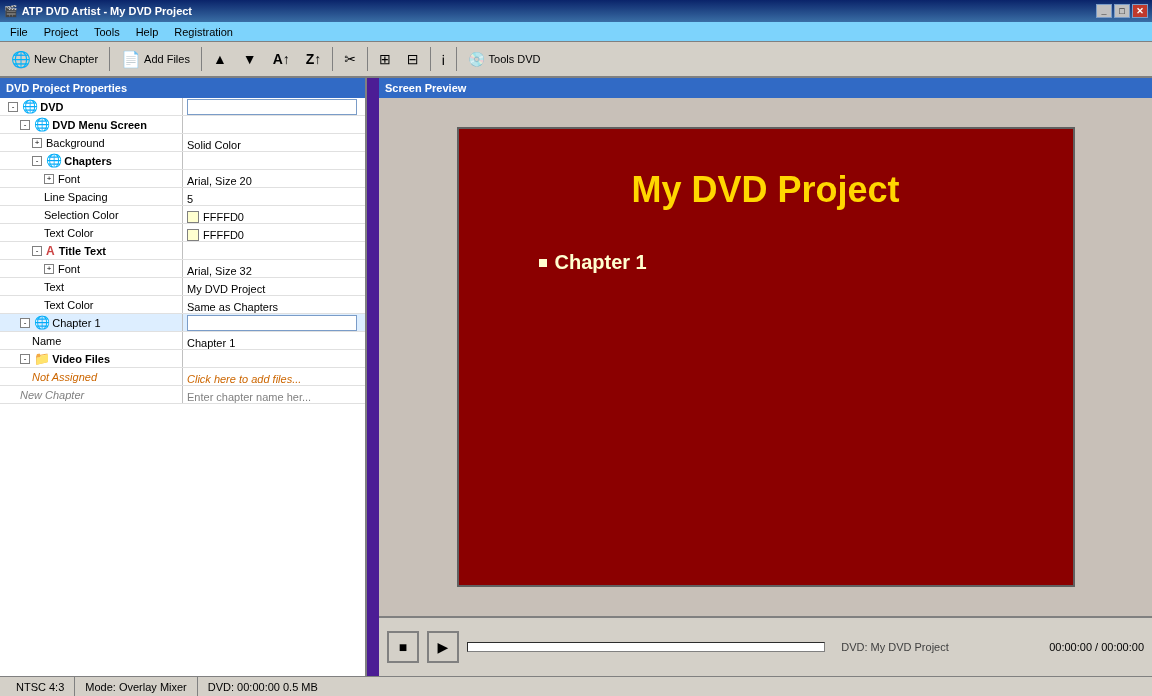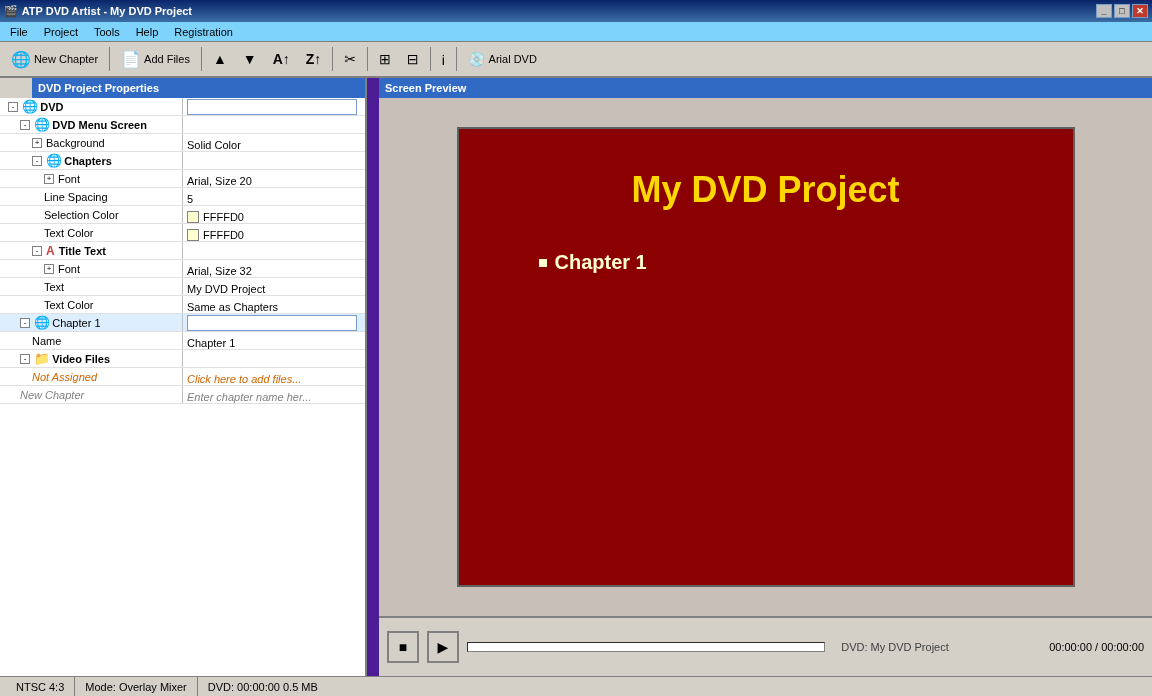--- a/index.html
+++ b/index.html
@@ -76,21 +76,21 @@
       display: flex;
       flex-direction: column;
     }
     #panel-header {
       background: #316ac5;
       color: white;
       font-weight: bold;
       font-size: 11px;
       padding: 3px 6px;
       height: 20px;
-      display: flex; align-items: center; margin-left: 32px;
+      display: flex; align-items: center;
     }
 
     
     #props-table {
       flex: 1;
       overflow-y: auto;
       background: white;
     }
     .tree-row {
       display: flex;
@@ -308,21 +308,21 @@
   <div class="toolbar-btn">
     <span style="font-size:14px;">⊟</span>
   </div>
   <div class="toolbar-separator"></div>
   <div class="toolbar-btn">
     <span style="font-size:14px;">ℹ</span>
   </div>
   <div class="toolbar-separator"></div>
   <div class="toolbar-btn">
     <span style="font-size:14px;">💿</span>
-    <span>Arial DVD</span>
+    <span>Tools DVD</span>
   </div>
 </div>
 
 <div id="main-content">
 
   <div id="left-panel">
     <div id="panel-header">
       <span>DVD Project Properties</span>
     </div>
     <div id="props-table">
@@ -479,21 +479,21 @@
         <div class="tree-cell-right">
           <span style="color:#cc6600; font-style:italic;">Click here to add files...</span>
         </div>
       </div>
 
       <div class="tree-row">
         <div class="tree-cell-left indent2">
           <span style="color:#808080; font-style:italic;">New Chapter</span>
         </div>
         <div class="tree-cell-right">
-          <span style="color:#808080; font-style:italic;">Enter chapter name her...</span>
+          <span style="color:#808080; ">Enter chapter name her...</span>
         </div>
       </div>
 
     </div>
   </div>
 
   <div id="right-panel">
     <div id="preview-header">
       <span>Screen Preview</span>
     </div>

